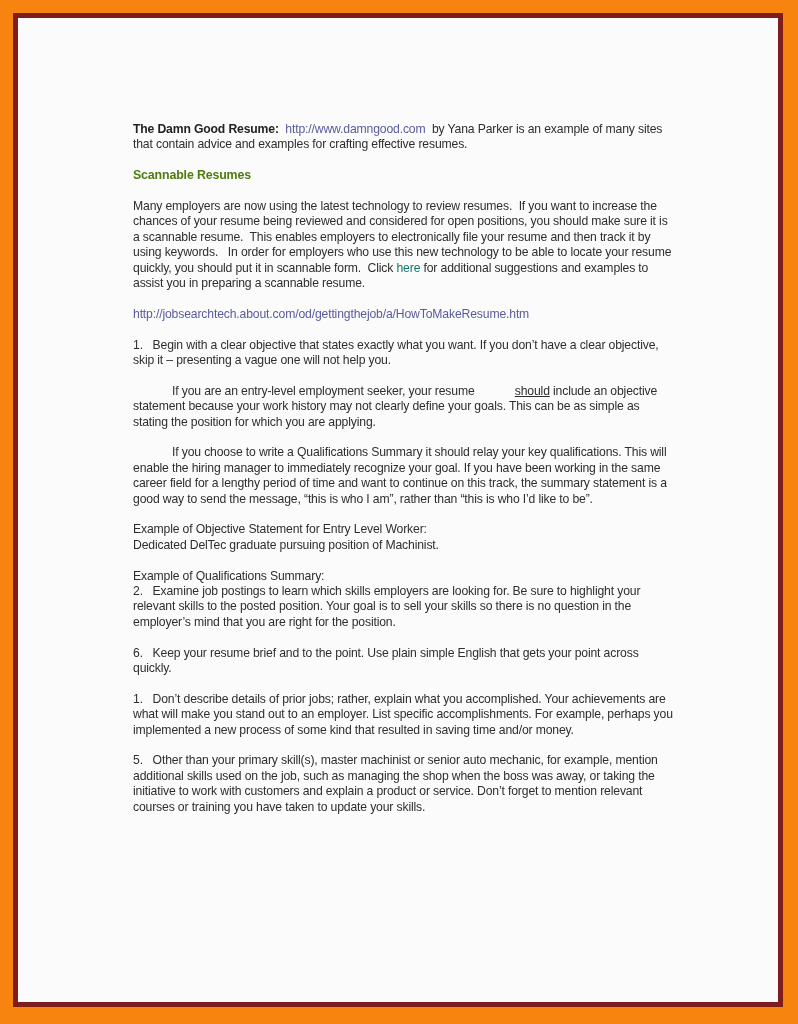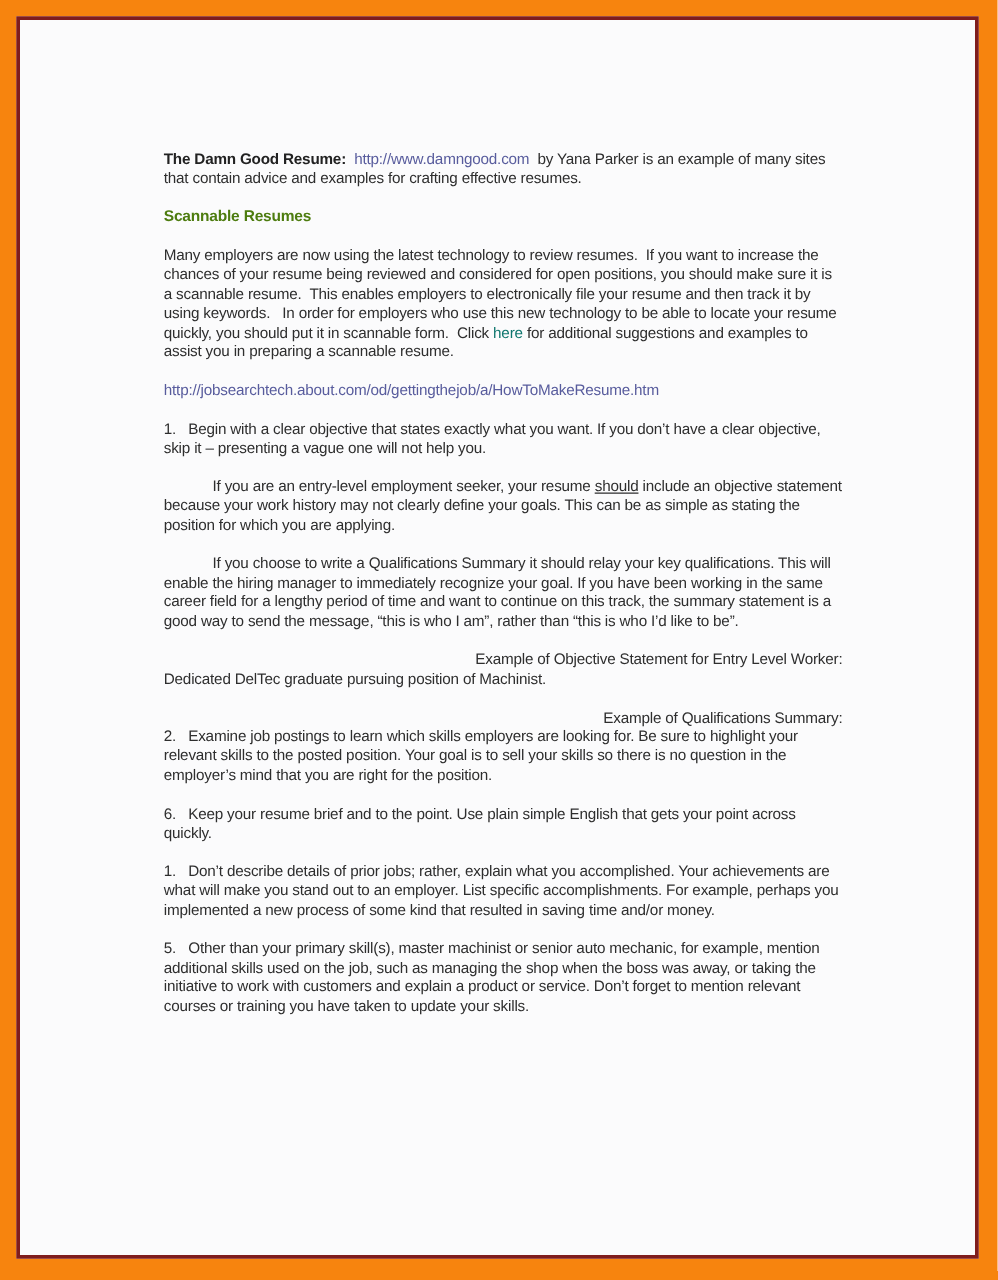--- a/index.html
+++ b/index.html
@@ -7,38 +7,38 @@
     width: 798px; height: 1024px;
     background: #f7840e;            
     position: relative;
     overflow: hidden;
     font-family: "Liberation Sans", sans-serif;
   }
   .page {
     position: absolute;
     left: 13px; top: 13px; right: 15px; bottom: 17px;
     background: #fbfbfc;
-    border: 3px solid #7f1d1d;      
+    border: 5px solid #7f1d1d;      
     box-sizing: border-box;
   }
   .content {
     position: absolute;
     top: 104px; left: 115px;
     width: 543px;
     font-size: 12.2px;
     line-height: 15.4px;
     letter-spacing: -0.15px;
     color: #2e2e2e;
   }
   [data-bind] { white-space: pre-wrap; }
   .para { margin: 0 0 15.4px 0; }
-  .tight { margin-bottom: 0; text-align: right; }
+  .tight { margin-bottom: 0; }
   .b  { font-weight: bold; color: #222; }
   .it { }
-  .u  { text-decoration: underline; }
+  .u  { text-decoration: underline; margin-left: 37px; }
   .indent { text-indent: 39px; }
   a.lnk { color: #585c9d; text-decoration: none; cursor: pointer; }
   a.lnk-bright { color: #0f766e; }
   .heading { font-weight: bold; color: #4d7c0f; margin: 0 0 15.4px 0; font-size: 12.4px; }
 </style>
 </head>
 <body>
 
 <div class="page">
   <div class="content">

